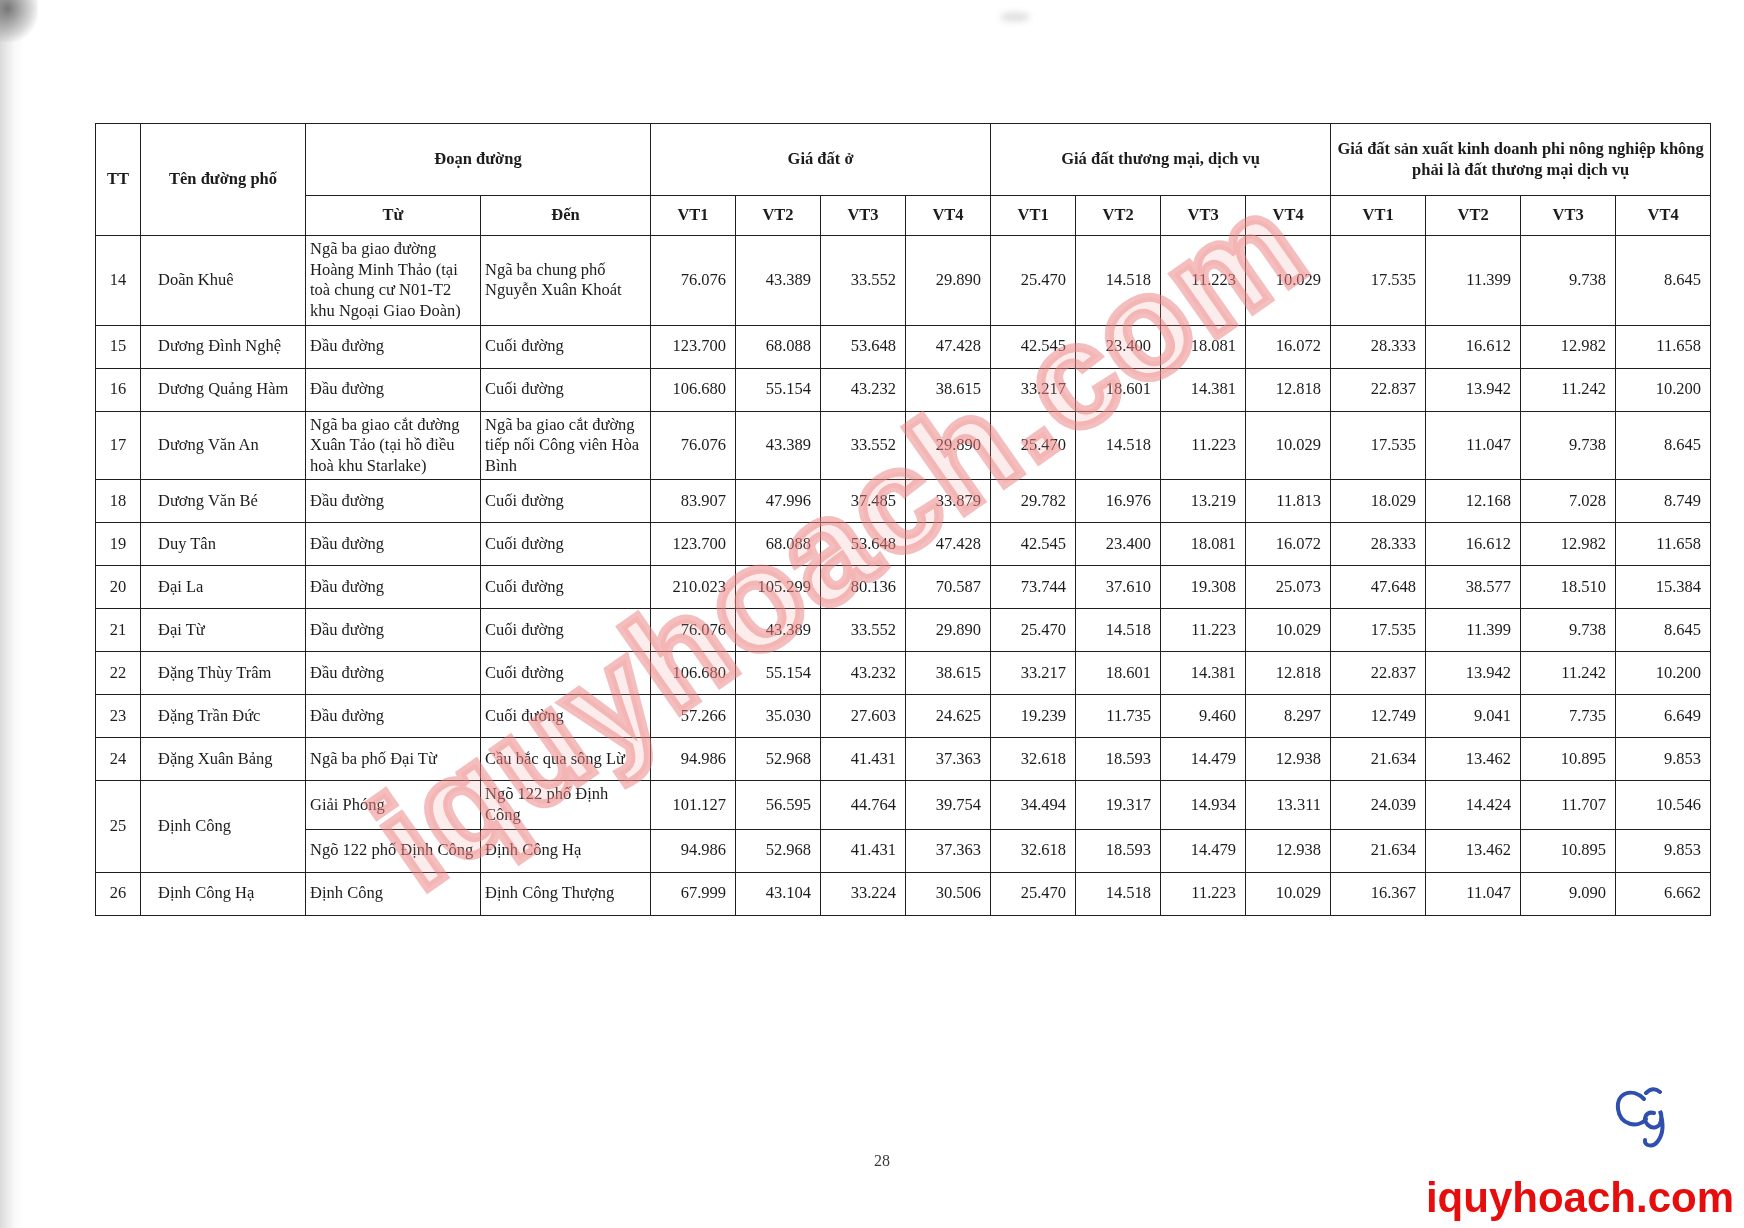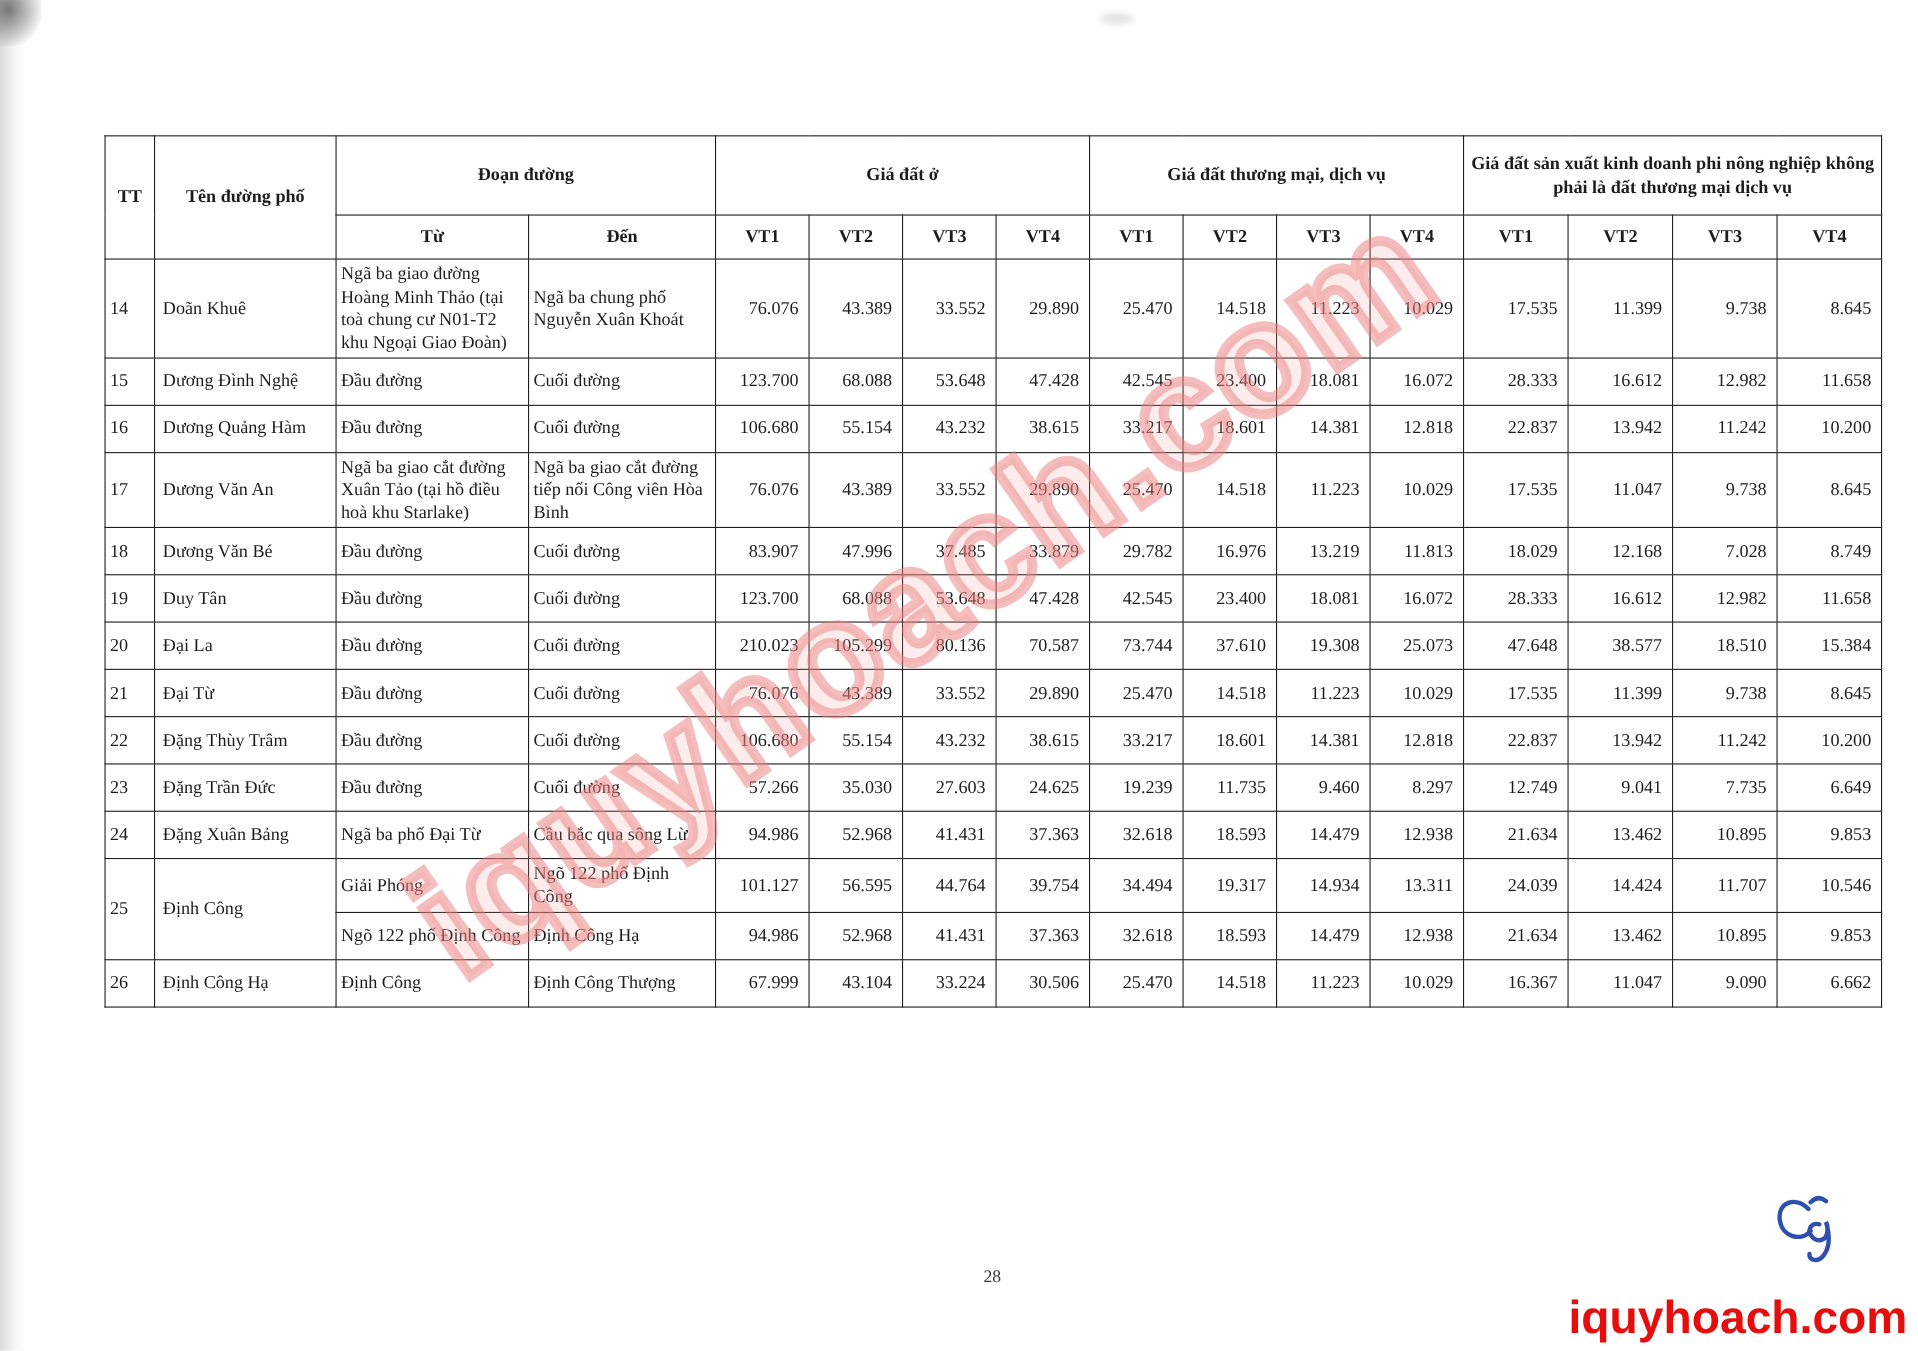--- a/index.html
+++ b/index.html
@@ -40,22 +40,22 @@
     padding:3px 4px;
     vertical-align:middle;
     overflow:hidden;
   }
   .price-table thead th {
     font-weight:bold;
     text-align:center;
     padding:4px 3px;
   }
   .price-table .group-hdr { font-size:16.5px; }
-  .price-table td.c-tt   { text-align:left; }
-  .price-table td.c-name { text-align:left; padding-left:7px; }
+  .price-table td.c-tt   { text-align:center; }
+  .price-table td.c-name { text-align:left; padding-left:17px; }
   .price-table td.c-seg  { }
   .price-table td.c-val  { text-align:right; padding-right:9px; }
   .price-table tbody tr { height:43px; }
   tr.h-xl { height:150px; }
   tr.h-lg { height:120px; }
   tr.h-md { height:62px; }
   tr.h-sm { height:48px; }
 
   
   .watermark {
@@ -69,21 +69,21 @@
     font-family:"Liberation Sans","DejaVu Sans",sans-serif;
     font-weight:bold;
     font-size:142px;
     letter-spacing:4px;
     color:rgba(242,150,150,0.18);
     -webkit-text-stroke:9px rgba(235,125,125,0.50);
     white-space:nowrap;
   }
 
   .page-number {
-    position:absolute; left:872px; top:1152px; width:60px;
+    position:absolute; left:852px; top:1152px; width:60px;
     text-align:center; font-size:16px; color:#3a3a3a;
     font-family:"Liberation Serif","DejaVu Serif",serif;
   }
   .site-logo {
     position:absolute; right:10px; bottom:6px;
     font-family:"Liberation Sans","DejaVu Sans",sans-serif;
     font-weight:bold; font-size:42px; color:#e60d0d;
     letter-spacing:0px;
   }
   .signature { position:absolute; left:1610px; top:1085px; }

